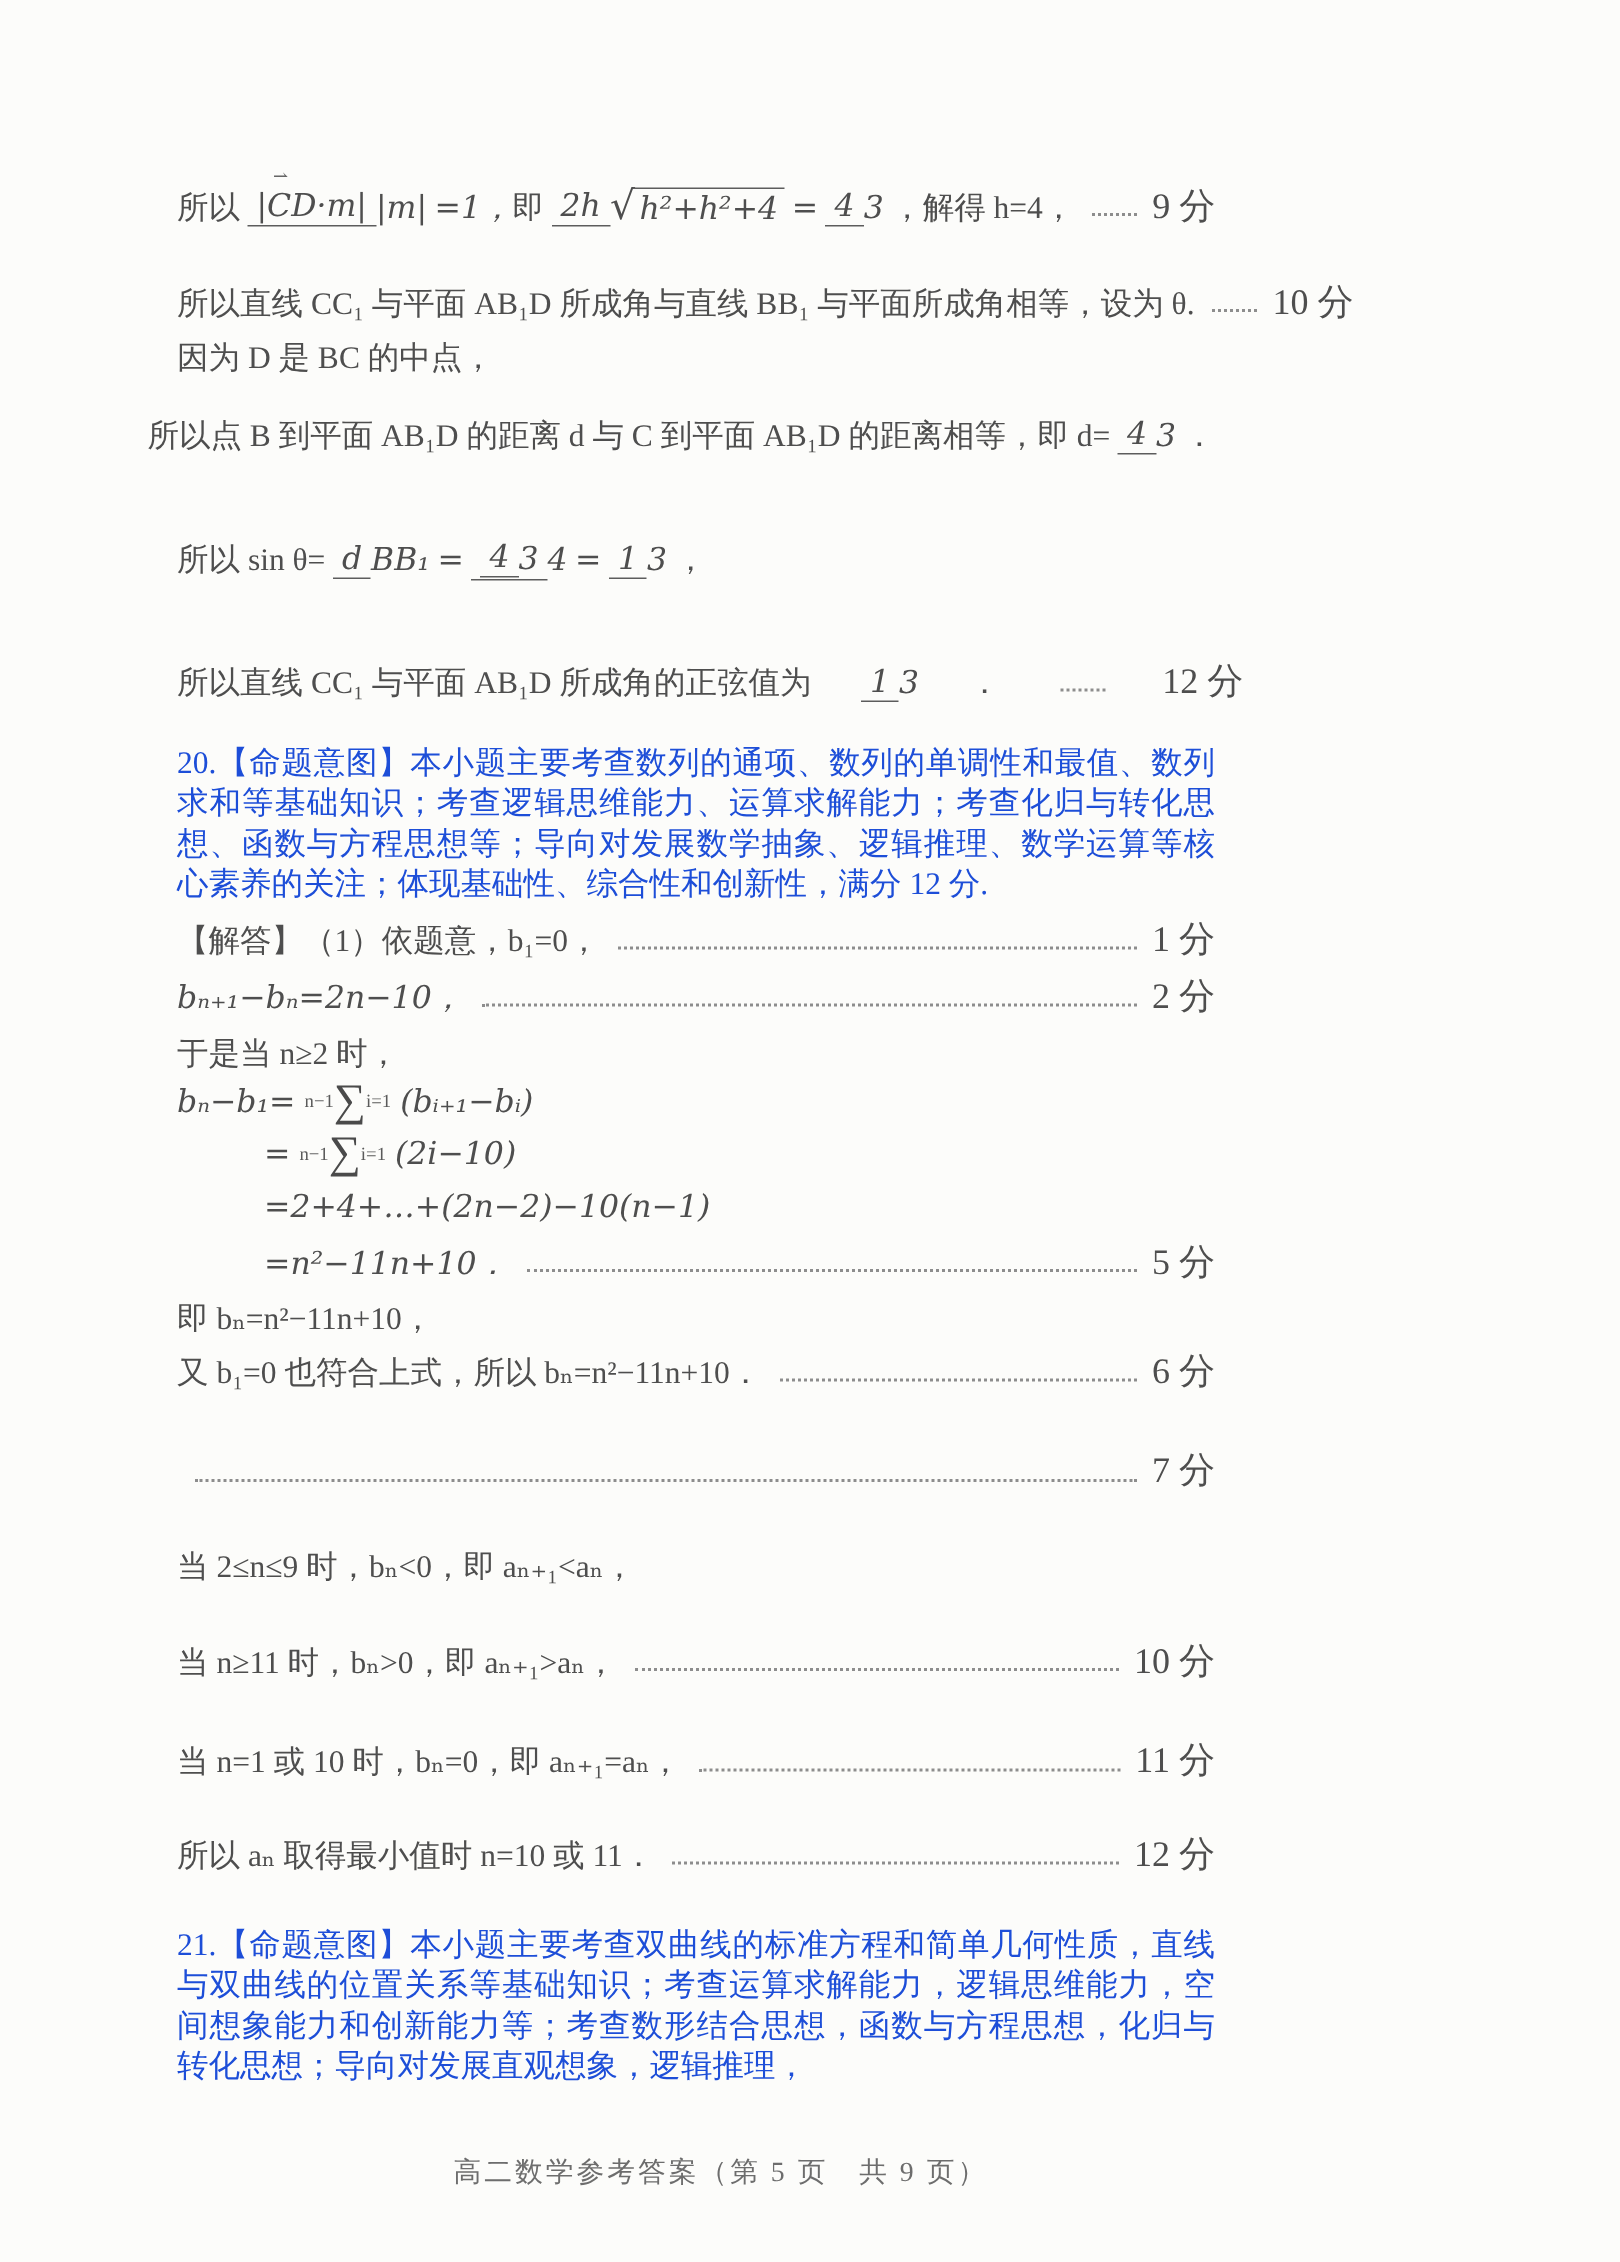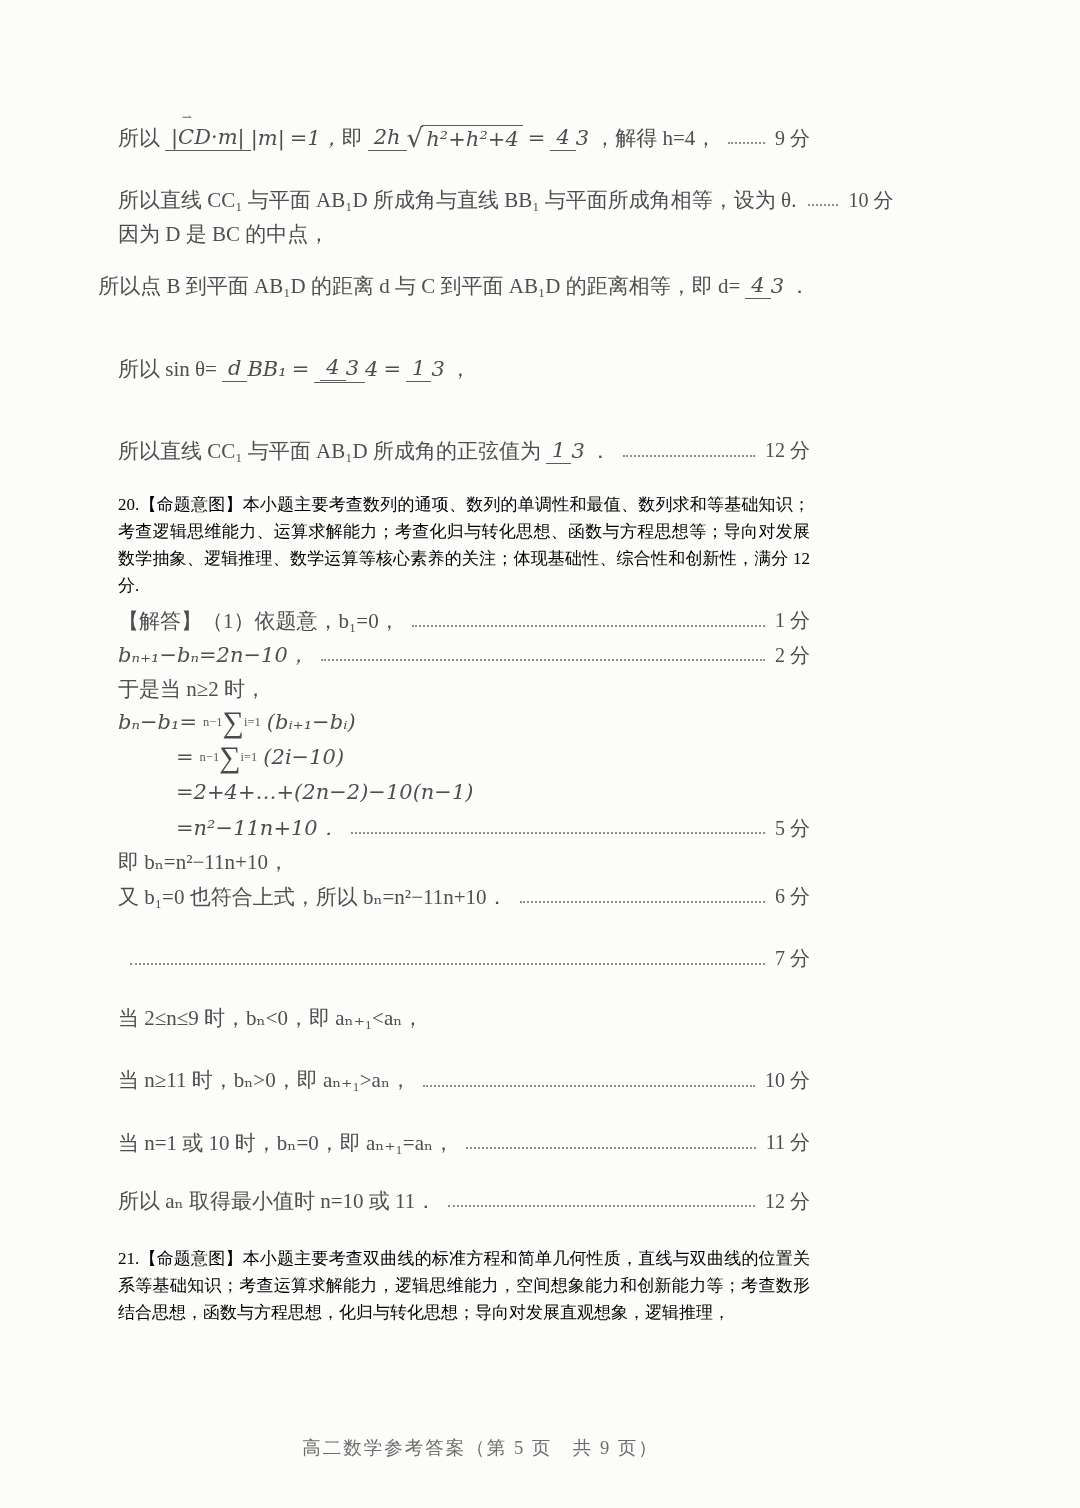--- a/index.html
+++ b/index.html
@@ -5,23 +5,23 @@
   html,body{margin:0;padding:0;}
   body{
     width:1080px;height:1508px;overflow:hidden;
     background:#fcfcfa;
     font-family:"Liberation Serif","DejaVu Serif",serif;
     color:#4e4e4e;
   }
   .page{box-sizing:border-box;width:932px;height:1508px;padding:96px 122px 0 118px;position:relative;}
   
   .line{display:flex;align-items:center;font-size:21px;line-height:1.35;white-space:nowrap;}
-  .wrap-par{font-size:17px;line-height:27px;text-align:justify;color:#000000;white-space:normal;}
+  .wrap-par{font-size:21px;line-height:27px;text-align:justify;color:#1d4ed8;white-space:normal;}
   .leader{flex:1 1 auto;min-width:30px;margin:0 10px 0 12px;border-bottom:2px dotted #8d8d8d;height:2px;transform:translateY(4px);}
-  .score{white-space:nowrap;color:#4e4e4e;font-size:20px;}
+  .score{white-space:nowrap;color:#4e4e4e;font-size:24px;}
   
   .m{font-family:"DejaVu Serif","DejaVu Sans",serif;font-style:italic;}
   .up{font-style:normal;}
   .frac{display:inline-flex;flex-direction:row;align-items:center;vertical-align:middle;margin:0 5px;line-height:1.15;text-align:center;}
   .frac>.num{border-bottom:1.6px solid #5c5c5c;padding:0 6px 1px;}
   .frac>.den{padding-top:1px;}
   .frac .frac{margin:0;}
   .sqrt{display:inline-flex;align-items:stretch;}
   .radsign{font-style:normal;align-self:flex-end;line-height:1;font-size:1.25em;margin-right:-1px;}
   .radicand{border-top:1.6px solid #5c5c5c;padding:1px 4px 0;}
@@ -30,21 +30,21 @@
   .bigop .op{font-size:30px;font-style:normal;padding:1px 0 2px;color:#4a4a4a;}
   .vec{position:relative;display:inline-block;}
   .vec::after{content:"⇀";position:absolute;left:4px;top:-14px;font-size:12px;font-style:normal;color:#666;}
   .indent{margin-left:58px;}
   
   .mb2{margin-bottom:2px;}.mb4{margin-bottom:4px;}.mb6{margin-bottom:6px;}
   .mb8{margin-bottom:8px;}.mb10{margin-bottom:10px;}.mb30{margin-bottom:30px;}.mb32{margin-bottom:32px;}.mb34{margin-bottom:34px;}
   .tall1{min-height:84px;}
   .tall2{min-height:62px;justify-content:flex-end;}
   .tall3{min-height:100px;}
-  .tall4{min-height:60px;}
+  .tall4{min-height:60px;gap:28px;}
   .footer{position:absolute;left:0;right:0;bottom:48px;text-align:center;font-size:18.5px;color:#6d6d6d;letter-spacing:2px;padding-left:29px;}
 </style>
 </head>
 <body>
 
 <div class="page">
 
   <section>
 
     <div class="line tall1 mb6">

